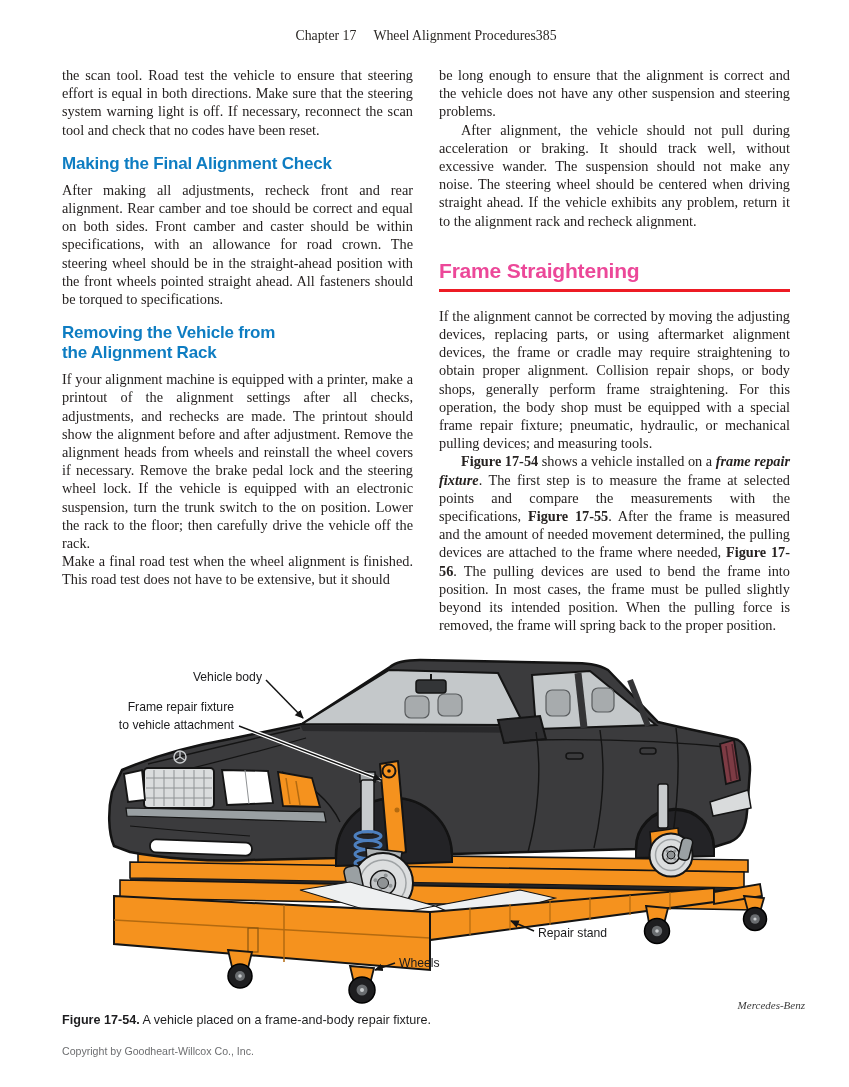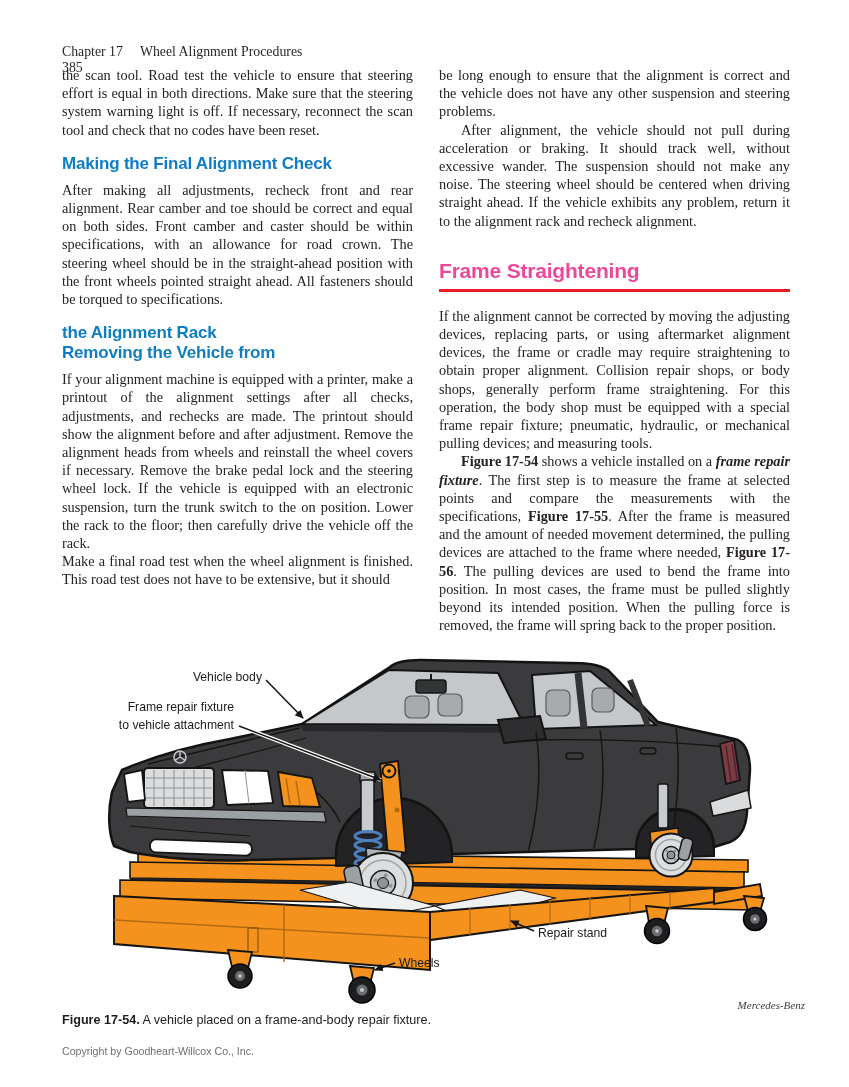--- a/index.html
+++ b/index.html
@@ -1,23 +1,23 @@
 <!DOCTYPE html>
 <html><head>
 <meta charset="utf-8">
 <style>
   html,body{margin:0;padding:0;}
   body{
     width:849px;height:1087px;position:relative;background:#ffffff;
     font-family:"Liberation Serif", serif;color:#262221;overflow:hidden;
   }
   .page-header{
-    position:absolute;top:44px;left:62px;width:728px;
+    position:absolute;top:28px;left:62px;width:728px;
     display:flex;justify-content:center;
-    font-size:13.8px;color:#2a2724;flex-direction:column;
+    font-size:13.8px;color:#2a2724;
   }
   .page-header .chap{margin-right:17px;}
   .cols{
     position:absolute;top:66px;left:62px;width:728px;
     display:flex;gap:26px;justify-content:center;
   }
   .col{width:351px;}
   .col p{
     margin:0;font-size:14.3px;line-height:18.2px;text-align:justify;
   }
@@ -64,22 +64,22 @@
   </div>
   <div>385</div>
 </div>
 
 <div class="cols">
   <div class="col">
     <p>the scan tool. Road test the vehicle to ensure that steering effort is equal in both directions. Make sure that the steering system warning light is off. If necessary, reconnect the scan tool and check that no codes have been reset.</p>
     <div class="h-blue">Making the Final Alignment Check</div>
     <p>After making all adjustments, recheck front and rear alignment. Rear camber and toe should be correct and equal on both sides. Front camber and caster should be within specifications, with an allowance for road crown. The steering wheel should be in the straight-ahead position with the front wheels pointed straight ahead. All fasteners should be torqued to specifications.</p>
     <div class="h-blue">
+        <span style="display:block">Removing the Vehicle from</span>
         <span style="display:block">the Alignment Rack</span>
-        <span style="display:block">Removing the Vehicle from</span>
       </div>
     <p>If your alignment machine is equipped with a printer, make a printout of the alignment settings after all checks, adjustments, and rechecks are made. The printout should show the alignment before and after adjustment. Remove the alignment heads from wheels and reinstall the wheel covers if necessary. Remove the brake pedal lock and the steering wheel lock. If the vehicle is equipped with an electronic suspension, turn the trunk switch to the on position. Lower the rack to the floor; then carefully drive the vehicle off the rack.</p>
     <p>Make a final road test when the wheel alignment is finished. This road test does not have to be extensive, but it should</p>
   </div>
   <div class="col">
     <p>be long enough to ensure that the alignment is correct and the vehicle does not have any other suspension and steering problems.</p>
     <p class="indent">After alignment, the vehicle should not pull during acceleration or braking. It should track well, without excessive wander. The suspension should not make any noise. The steering wheel should be centered when driving straight ahead. If the vehicle exhibits any problem, return it to the alignment rack and recheck alignment.</p>
     <div class="h-red">Frame Straightening</div>
     <hr class="red-rule">
     <p>If the alignment cannot be corrected by moving the adjusting devices, replacing parts, or using aftermarket alignment devices, the frame or cradle may require straightening to obtain proper alignment. Collision repair shops, or body shops, generally perform frame straightening. For this operation, the body shop must be equipped with a special frame repair fixture; pneumatic, hydraulic, or mechanical pulling devices; and measuring tools.</p>

